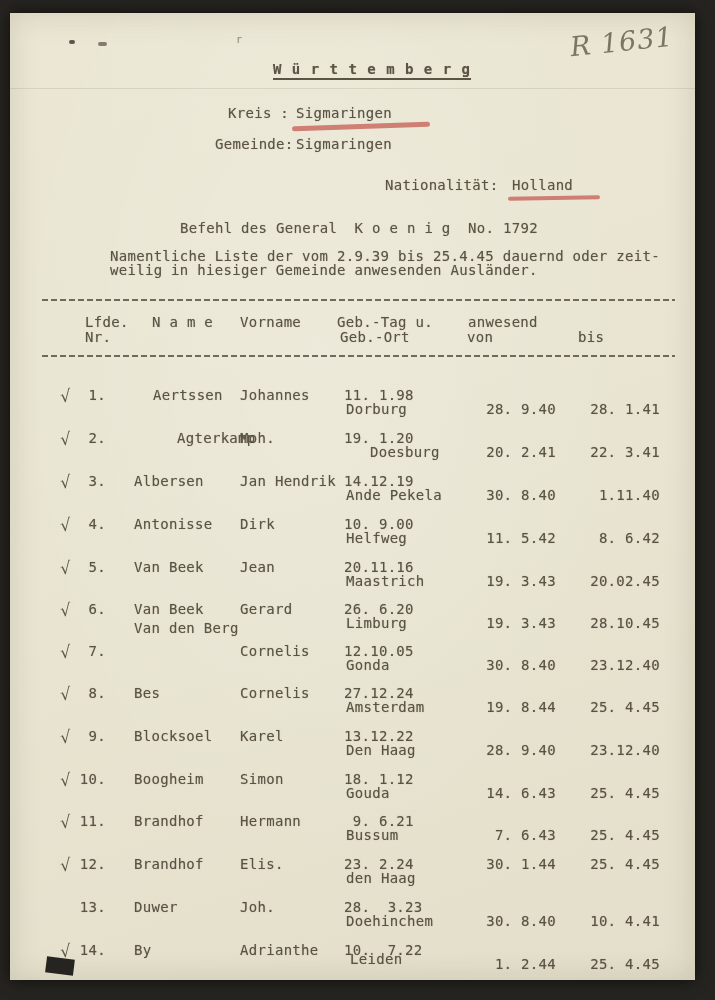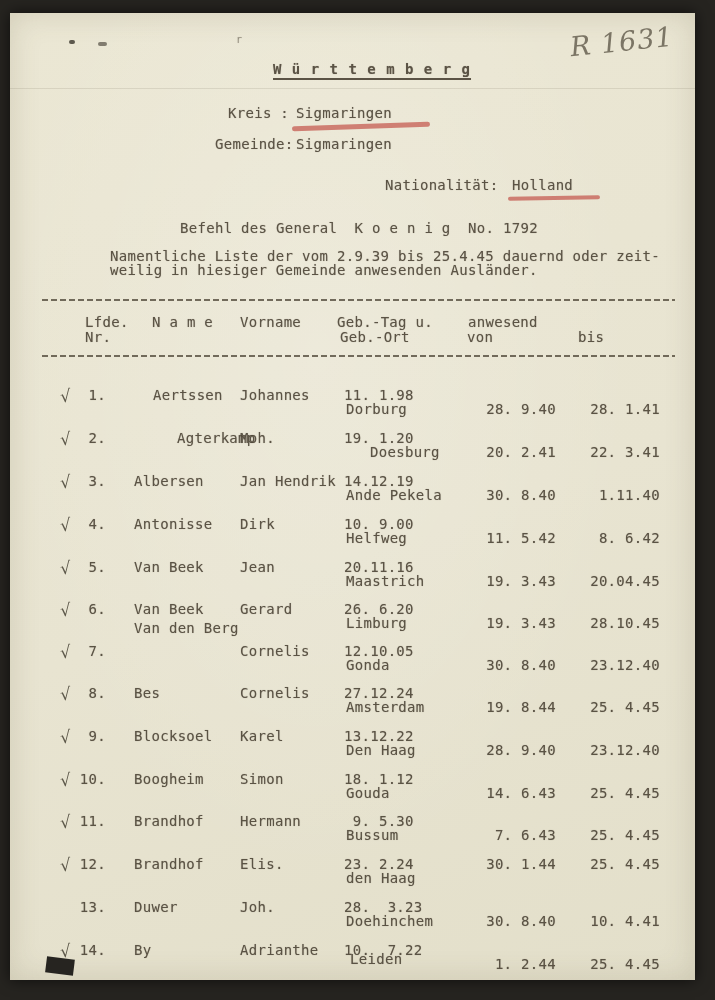--- a/index.html
+++ b/index.html
@@ -120,21 +120,21 @@
     <div class="t" style="left: 346px; top: 531px;">Helfweg</div>
     <div class="t right" style="left: 446px; top: 531px; width: 110px;">11. 5.42</div>
     <div class="t right" style="left: 550px; top: 531px; width: 110px; text-align: right;">8. 6.42</div>
     <div class="check" style="left: 60px; top: 558px;">√</div>
     <div class="t right" style="left: 60px; top: 560px; width: 46px;">5.</div>
     <div class="t" style="left: 134px; top: 560px;">Van Beek</div>
     <div class="t" style="left: 240px; top: 560px;">Jean</div>
     <div class="t" style="left: 344px; top: 560px;">20.11.16</div>
     <div class="t" style="left: 346px; top: 574px;">Maastrich</div>
     <div class="t right" style="left: 446px; top: 574px; width: 110px;">19. 3.43</div>
-    <div class="t right" style="left: 550px; top: 574px; width: 110px;">20.04.45</div>
+    <div class="t right" style="left: 550px; top: 574px; width: 110px;">20.02.45</div>
     <div class="check" style="left: 60px; top: 600px;">√</div>
     <div class="t right" style="left: 60px; top: 602px; width: 46px;">6.</div>
     <div class="t" style="left: 134px; top: 602px;">Van Beek</div>
     <div class="t" style="left: 240px; top: 602px;">Gerard</div>
     <div class="t" style="left: 344px; top: 602px;">26. 6.20</div>
     <div class="t" style="left: 346px; top: 616px;">Limburg</div>
     <div class="t right" style="left: 446px; top: 616px; width: 110px;">19. 3.43</div>
     <div class="t right" style="left: 550px; top: 616px; width: 110px;">28.10.45</div>
     <div class="check" style="left: 60px; top: 642px;">√</div>
     <div class="t right" style="left: 60px; top: 644px; width: 46px;">7.</div>
@@ -165,21 +165,21 @@
     <div class="t" style="left: 134px; top: 772px;">Boogheim</div>
     <div class="t" style="left: 240px; top: 772px;">Simon</div>
     <div class="t" style="left: 344px; top: 772px;">18. 1.12</div>
     <div class="t" style="left: 346px; top: 786px;">Gouda</div>
     <div class="t right" style="left: 446px; top: 786px; width: 110px;">14. 6.43</div>
     <div class="t right" style="left: 550px; top: 786px; width: 110px;">25. 4.45</div>
     <div class="check" style="left: 60px; top: 812px;">√</div>
     <div class="t right" style="left: 60px; top: 814px; width: 46px;">11.</div>
     <div class="t" style="left: 134px; top: 814px;">Brandhof</div>
     <div class="t" style="left: 240px; top: 814px;">Hermann</div>
-    <div class="t" style="left: 344px; top: 814px;"> 9. 5.30</div>
+    <div class="t" style="left: 344px; top: 814px;"> 9. 6.21</div>
     <div class="t" style="left: 346px; top: 828px;">Bussum</div>
     <div class="t right" style="left: 446px; top: 828px; width: 110px;">7. 6.43</div>
     <div class="t right" style="left: 550px; top: 828px; width: 110px;">25. 4.45</div>
     <div class="check" style="left: 60px; top: 855px;">√</div>
     <div class="t right" style="left: 60px; top: 857px; width: 46px;">12.</div>
     <div class="t" style="left: 134px; top: 857px;">Brandhof</div>
     <div class="t" style="left: 240px; top: 857px;">Elis.</div>
     <div class="t" style="left: 344px; top: 857px;">23. 2.24</div>
     <div class="t" style="left: 346px; top: 871px;">den Haag</div>
     <div class="t right" style="left: 446px; top: 857px; width: 110px;">30. 1.44</div>

